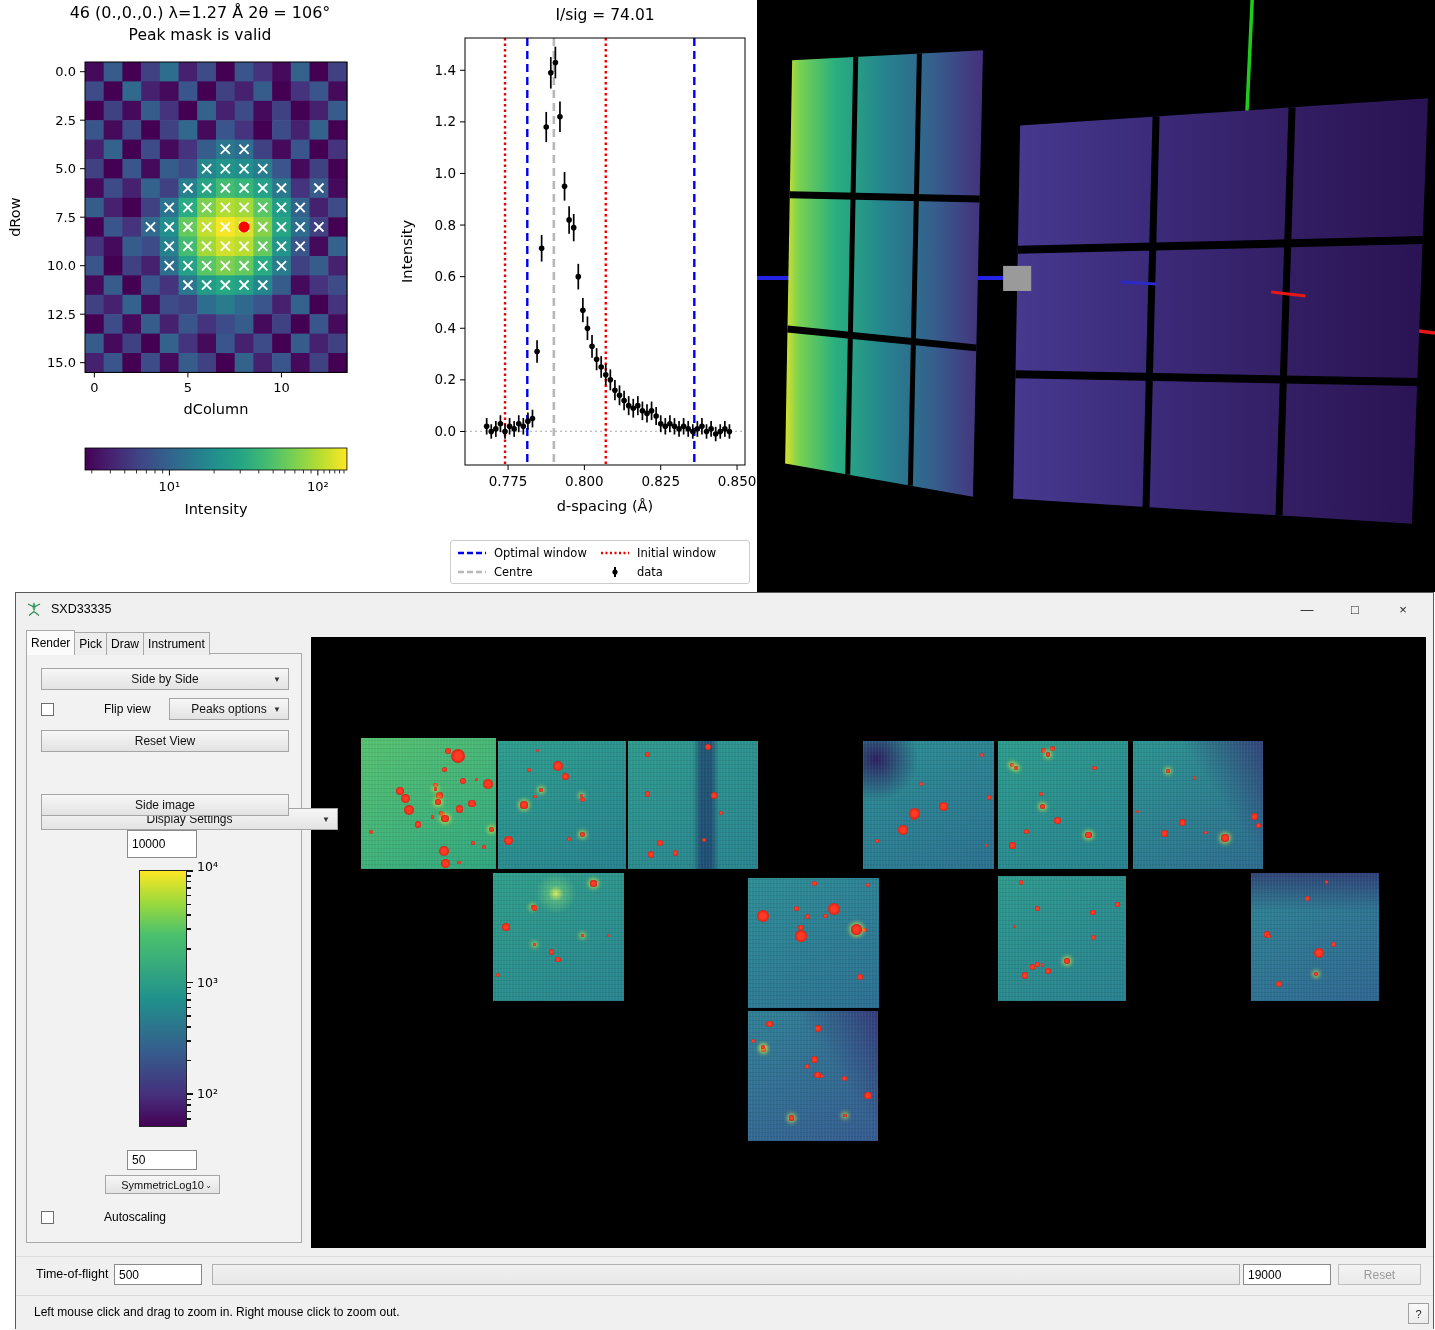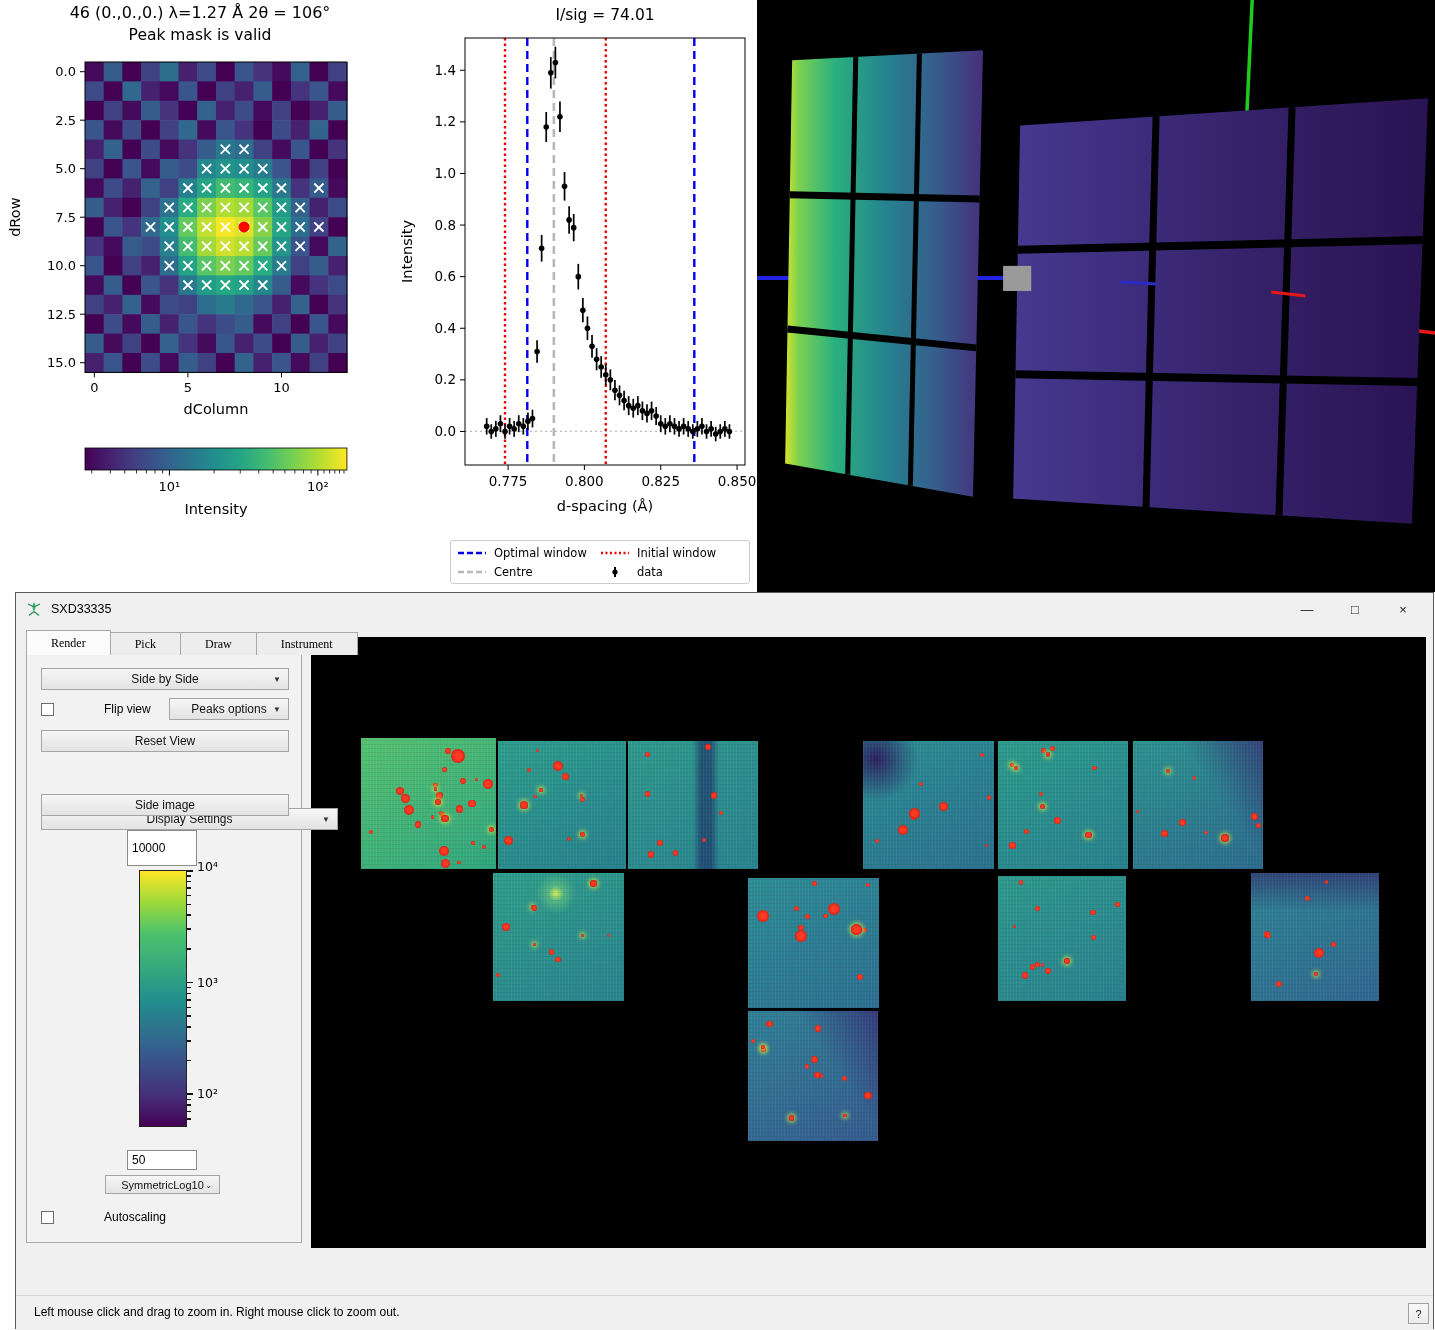--- a/index.html
+++ b/index.html
@@ -20,22 +20,22 @@
   
   .app-window{position:absolute;left:15px;top:592px;width:1419px;height:737px;background:#f0f0f0;
               border:1px solid #5a5a5a;box-sizing:border-box;}
   .titlebar{position:absolute;left:0;top:0;right:0;height:32px;background:#f0f0f0;display:flex;align-items:center;}
   .app-icon{margin-left:9px;width:18px;height:16px;}
   .title-text{margin-left:8px;font-size:12.5px;color:#000;}
   .win-controls{position:absolute;right:6px;top:0;height:32px;display:flex;}
   .winbtn{width:48px;height:32px;display:flex;align-items:center;justify-content:center;font-size:13px;color:#222;cursor:default;}
 
   .tabs{position:absolute;left:10px;top:39px;display:flex;z-index:3;}
-  .tab{height:22px;line-height:22px;padding:0 24px;font-size:12px;color:#000;background:#ededed;
-       border:1px solid #a9a9a9;border-bottom:none;margin-right:-1px;cursor:default;font-family:Liberation Serif, serif;}
+  .tab{height:22px;line-height:22px;padding:0 4px;font-size:12px;color:#000;background:#ededed;
+       border:1px solid #a9a9a9;border-bottom:none;margin-right:-1px;cursor:default;}
   .tab.selected{background:#fbfbfb;height:24px;line-height:24px;margin-top:-2px;position:relative;z-index:4;}
 
   .ctl-pane{position:absolute;left:10px;top:60px;width:276px;height:590px;border:1px solid #a9a9a9;
             background:#f2f2f2;box-sizing:border-box;z-index:2;}
   .combo,.btn{position:absolute;height:22px;background:linear-gradient(#f6f6f6,#e3e3e3);
       border:1px solid #a5a5a5;font-size:12px;display:flex;align-items:center;justify-content:center;
       color:#111;cursor:default;box-sizing:border-box;}
   .combo .arrow{position:absolute;right:7px;top:50%;transform:translateY(-50%);font-size:8px;color:#333;}
   .tinput{position:absolute;background:#fff;border:1px solid #8a8a8a;font-size:12px;padding:1px 4px;
       font-family:"Liberation Sans",sans-serif;box-sizing:border-box;outline:none;}
@@ -720,21 +720,21 @@
     <div class="combo" style="left:142px;top:44px;width:120px;">
       <span>Peaks options</span>
       <span class="arrow">▼</span>
     </div>
     <div class="btn" style="left:14px;top:76px;width:248px;">Reset View</div>
     <div class="combo" style="left:14px;top:116px;width:297px;margin-top:38px;">
       <span>Display Settings</span>
       <span class="arrow">▼</span>
     </div>
     <div class="btn" style="left:14px;top:140px;width:248px;">Side image</div>
-    <input class="tinput" style="left: 100px; top: 176px; width: 70px; height: 36px;" value="10000">
+    <input class="tinput" style="left: 100px; top: 176px; width: 70px; height: 28px;" value="10000">
     <div class="vcbar"></div>
 
     <input class="tinput" style="left: 100px; top: 496px; width: 70px; height: 20px;" value="50">
     <div class="combo" style="left:78px;top:521px;width:115px;height:19px;font-size:11px;">
       <span>SymmetricLog10</span>
       <span class="arrow">⌄</span>
     </div>
     <div class="cbrow" style="left:14px;top:556px;">
       <span class="cb"></span>
       <span>Autoscaling</span>
@@ -919,18 +919,25 @@
         <span class="pdot" style="left: 116.4px; top: 80.8px; width: 7.2px; height: 7.2px;"></span>
         <span class="pdot" style="left: 62.6px; top: 45px; width: 7px; height: 7px;"></span>
         <span class="pdot" style="left: 71.9px; top: 63.2px; width: 3.6px; height: 3.6px;"></span>
         <span class="pdot" style="left: 56.5px; top: 53.3px; width: 4.4px; height: 4.4px;"></span>
         <span class="pdot" style="left: 67.2px; top: 14.4px; width: 6.3px; height: 6.3px;"></span>
         <span class="pdot" style="left: 66.1px; top: 60.6px; width: 6.9px; height: 6.9px;"></span>
         <span class="pdot glow" style="left: 40.7px; top: 104.4px; width: 5.7px; height: 5.7px;"></span>
       </div>
     </div>
 
+  <div class="tof-row">
+    <span class="tof-label">Time-of-flight</span>
+    <input class="tinput" style="left: 98px; top: 7px; width: 88px; height: 21px;" value="500">
+    <div class="tof-slider"></div>
+    <input class="tinput" style="left: 1227px; top: 7px; width: 88px; height: 21px;" value="19000">
+    <div class="btn disabled" style="left:1322px;top:7px;width:83px;height:21px;">Reset</div>
+  </div>
 
   <div class="status-row">
     <span class="status-text">Left mouse click and drag to zoom in. Right mouse click to zoom out.</span>
     <div class="help-btn">?</div>
   </div>
 </div>
 
 </body></html>

